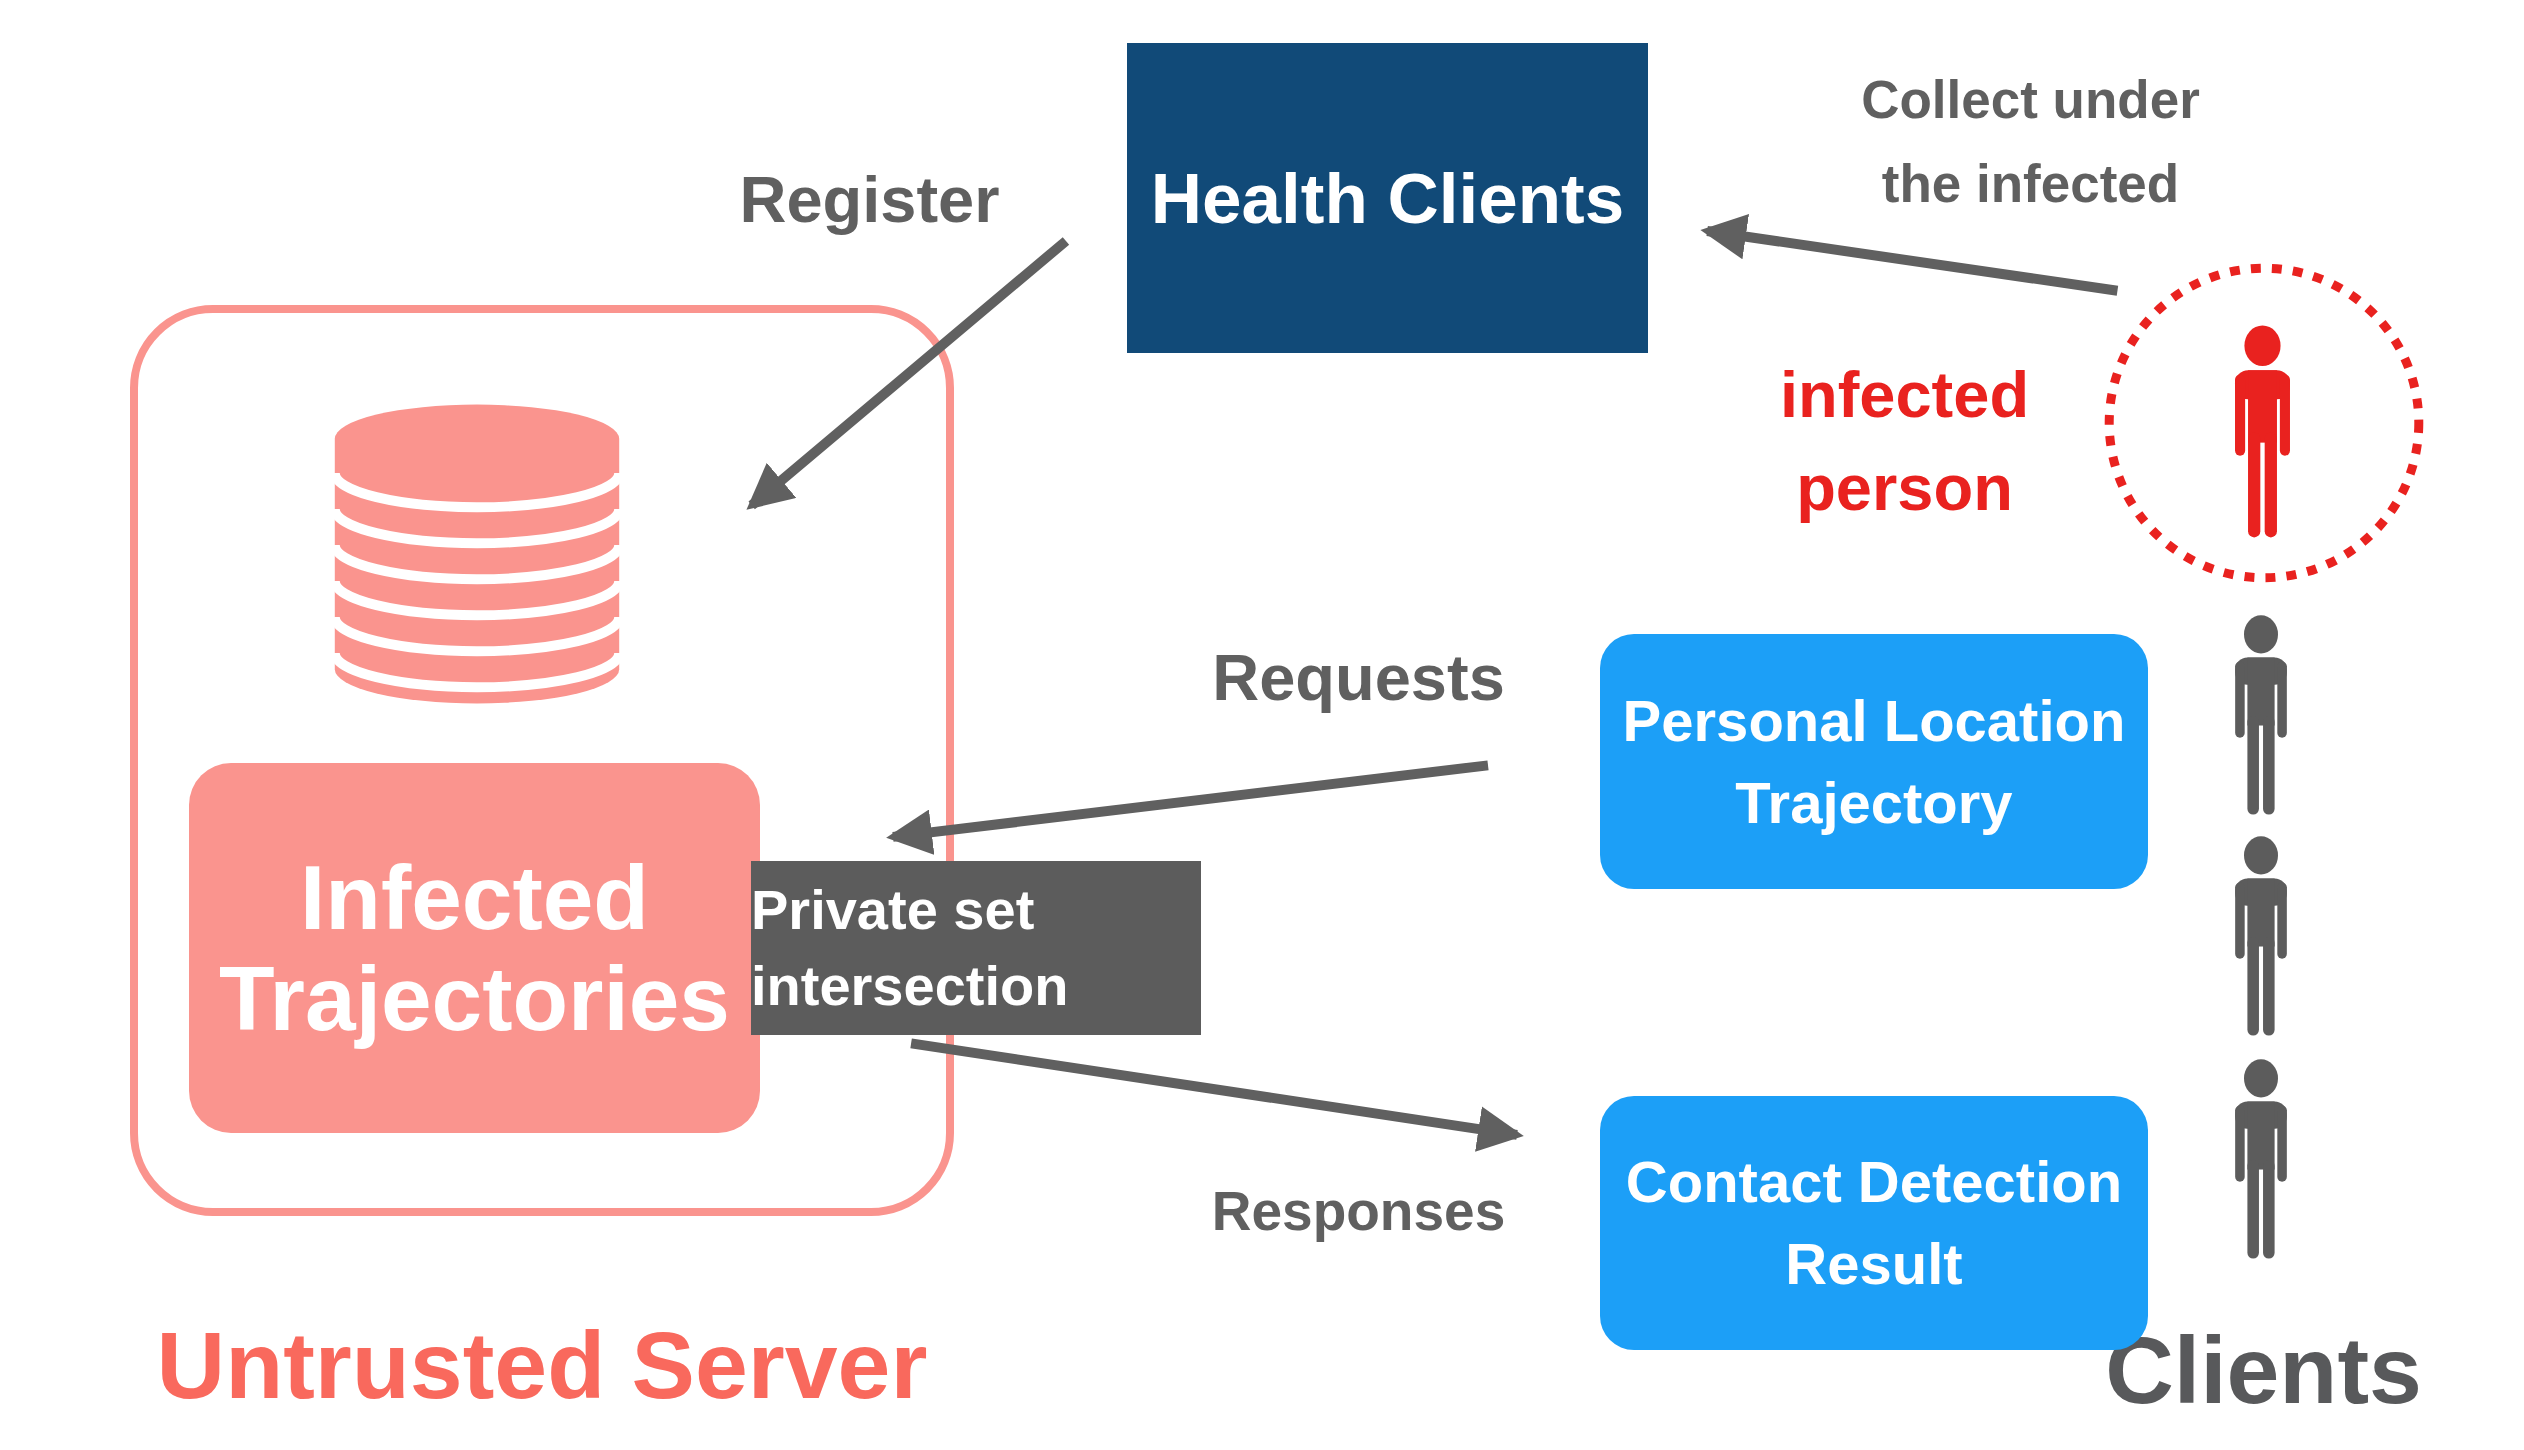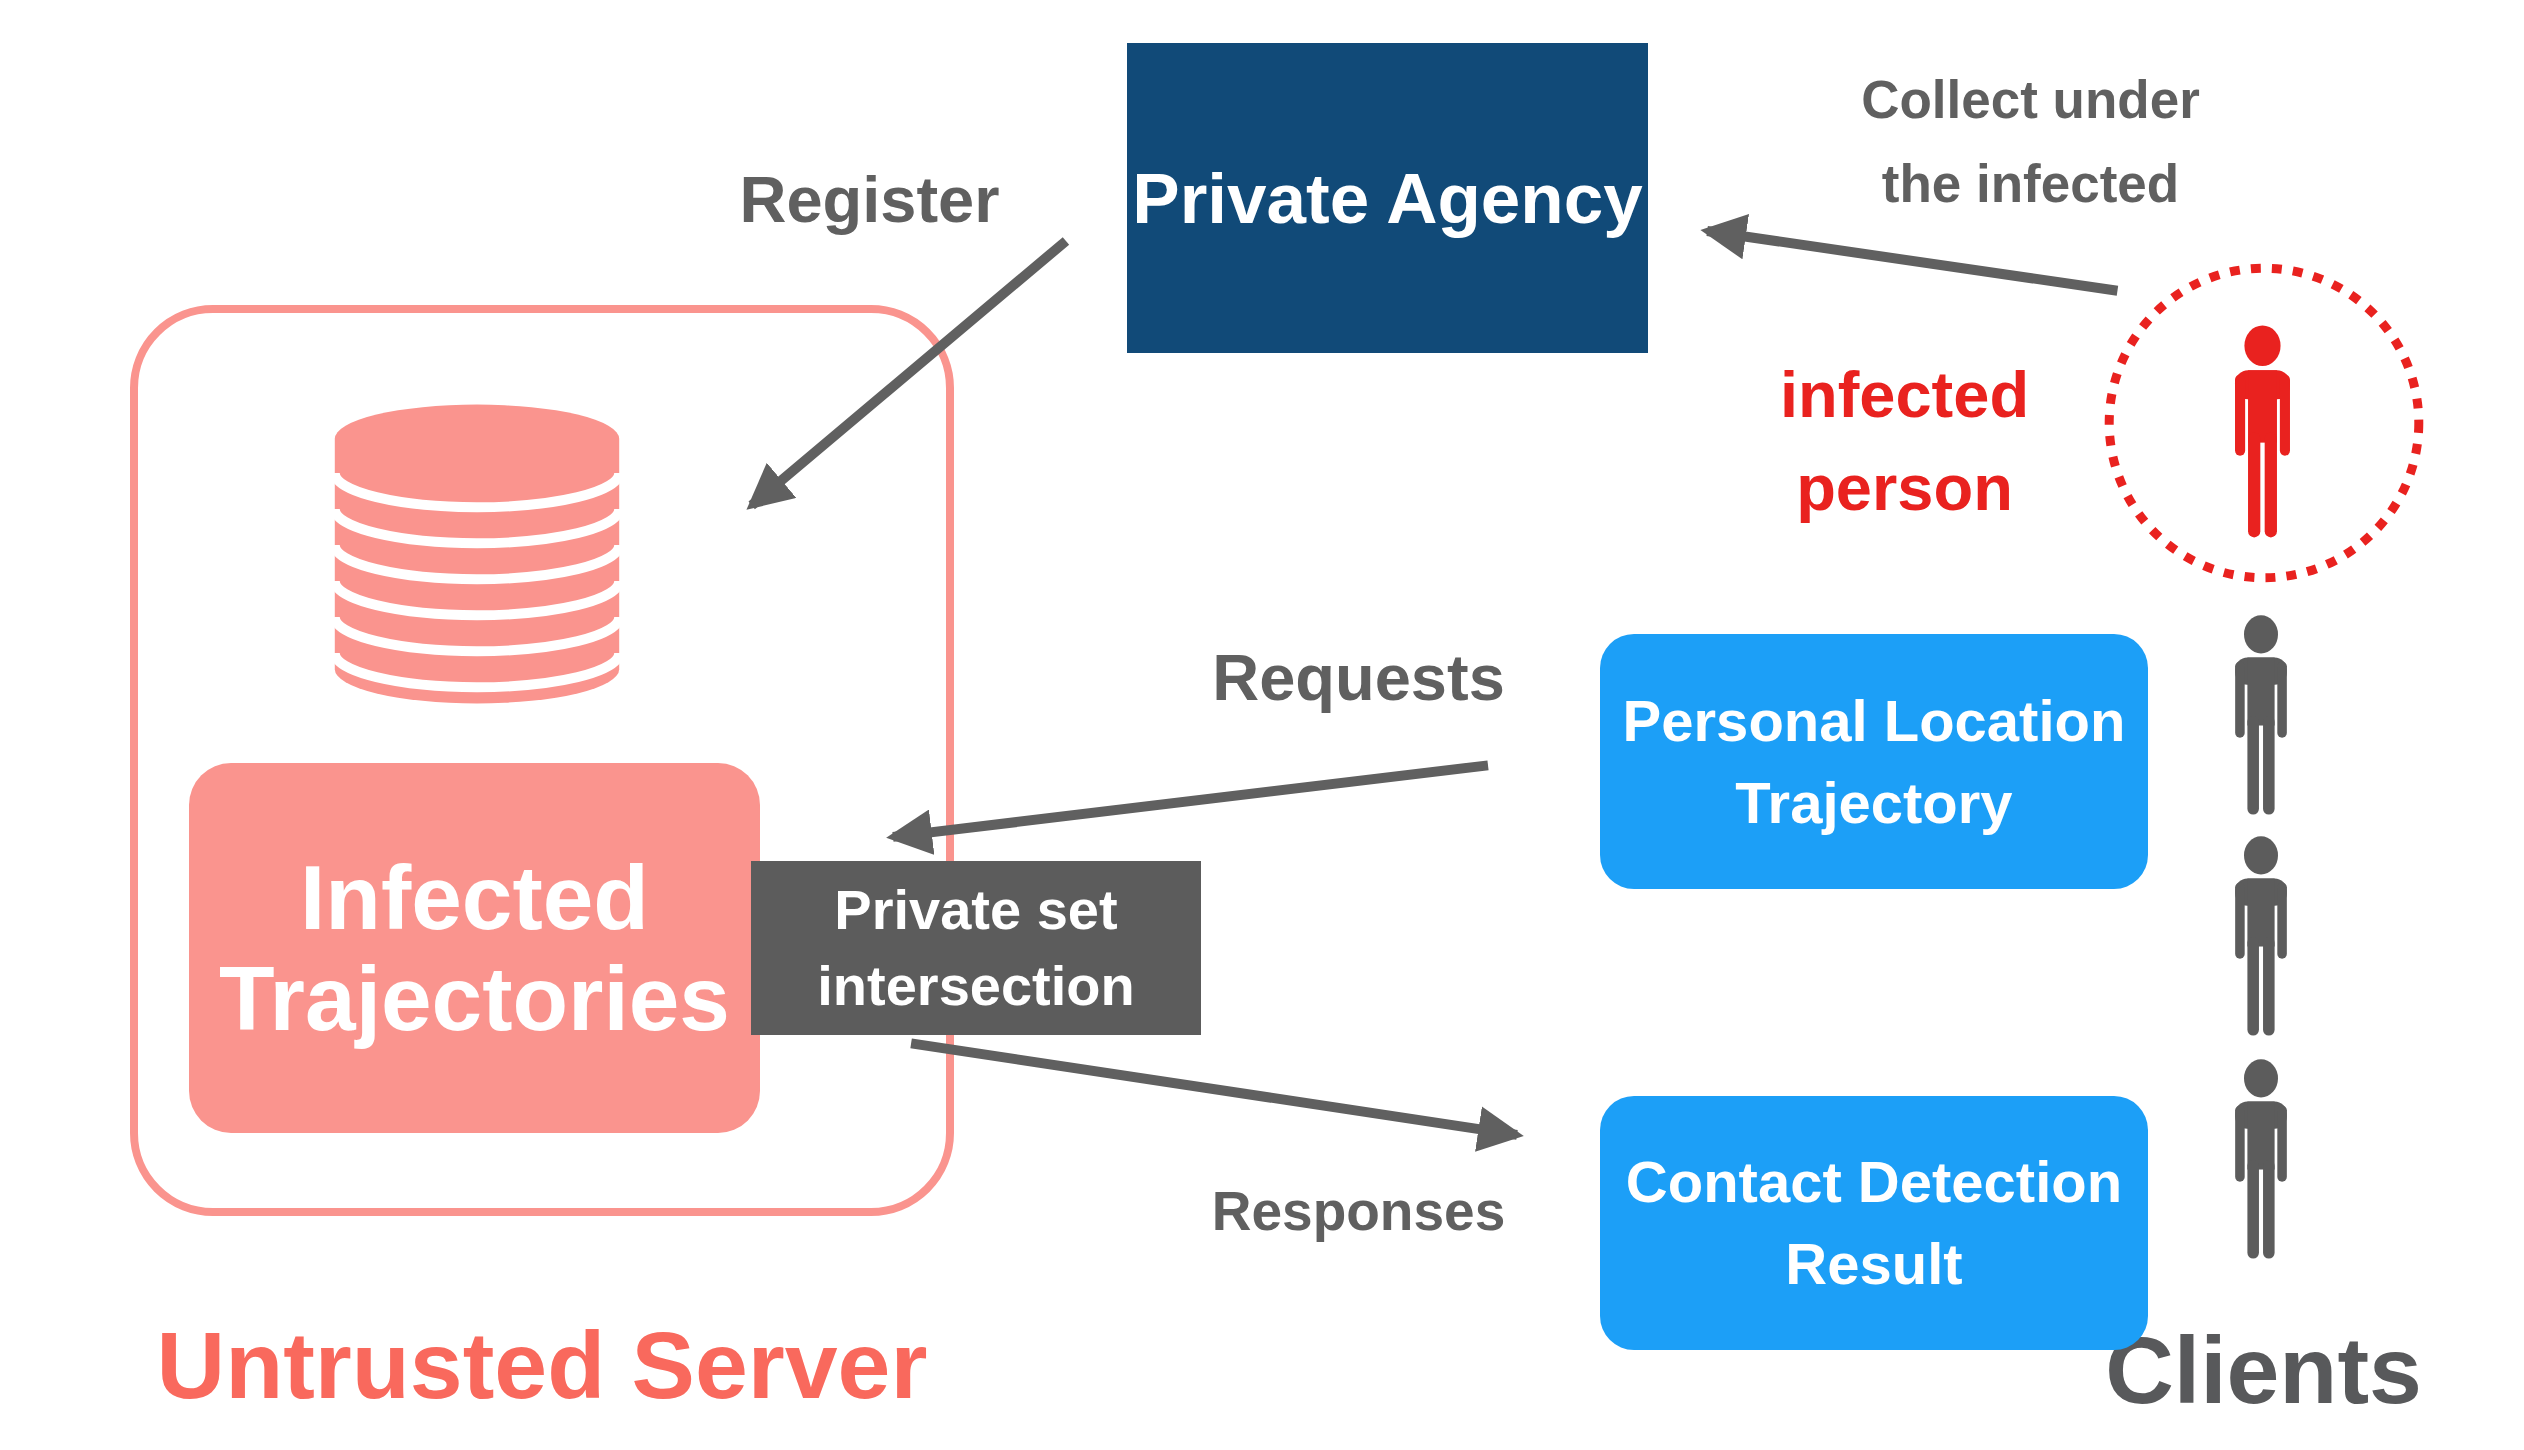--- a/index.html
+++ b/index.html
@@ -22,21 +22,21 @@
   #db-icon{ left:333px; top:400px; width:288px; height:308px; z-index:2;}
   #infected-box{
     left:189px; top:763px; width:571px; height:370px; border-radius:42px;
     background:var(--salmon); color:#fff; font-weight:700; font-size:91px;
     line-height:101px; display:flex; flex-direction:column; justify-content:center;
     align-items:center; text-align:center; z-index:2;
   }
   #psi-box{
     left:751px; top:861px; width:450px; height:174px; background:var(--darkgray);
     color:#fff; font-weight:700; font-size:56px; line-height:76px;
-    display:flex; flex-direction:column; justify-content:center; align-items:center;
+    display:flex; flex-direction:column; justify-content:center; align-items:flex-start;
     text-align:center; z-index:5;
   }
   #untrusted-label{ left:130px; top:1315px; width:824px; font-size:95px; line-height:101px; color:var(--coral); font-weight:700; text-align:center; z-index:2;}
   
   #health-agency{
     left:1127px; top:43px; width:521px; height:310px; background:var(--navy);
     color:#fff; font-weight:700; font-size:71px; display:flex; align-items:center;
     justify-content:center; text-align:center; z-index:2;
   }
   #register-label{ left:598px; top:161px; width:543px; font-size:65px; line-height:78px;}
@@ -86,21 +86,21 @@
   </div>
 
   <div id="psi-box" class="abs">
     <span>Private set</span>
     <span>intersection</span>
   </div>
 
   <div id="untrusted-label" class="abs">Untrusted Server</div>
 
   <div id="health-agency" class="abs">
-    <span>Private Agency</span>
+    <span>Health Clients</span>
   </div>
 
   <div id="register-label" class="abs lbl">Register</div>
 
   <div id="collect-label" class="abs lbl">
     <div>Collect under</div>
     <div>the infected</div>
   </div>
 
   <div id="requests-label" class="abs lbl">Requests</div>

